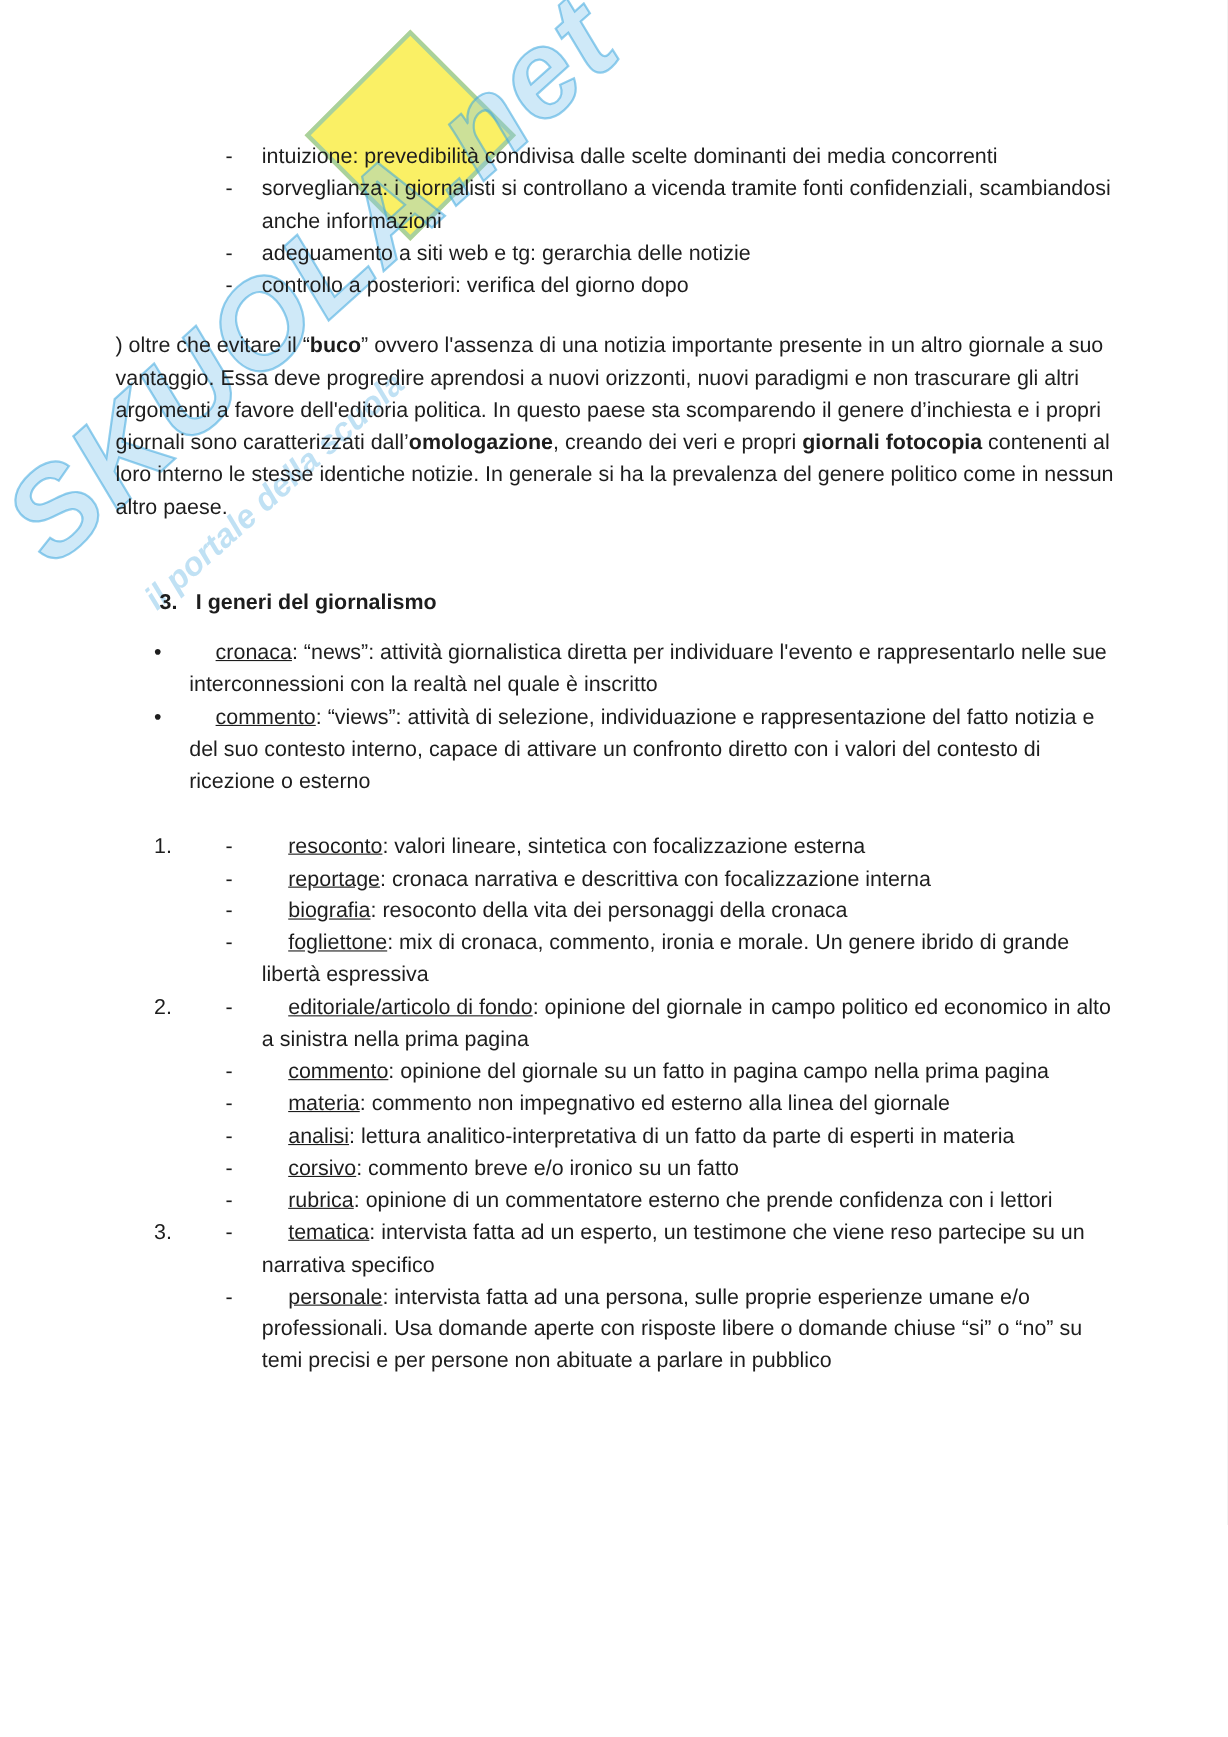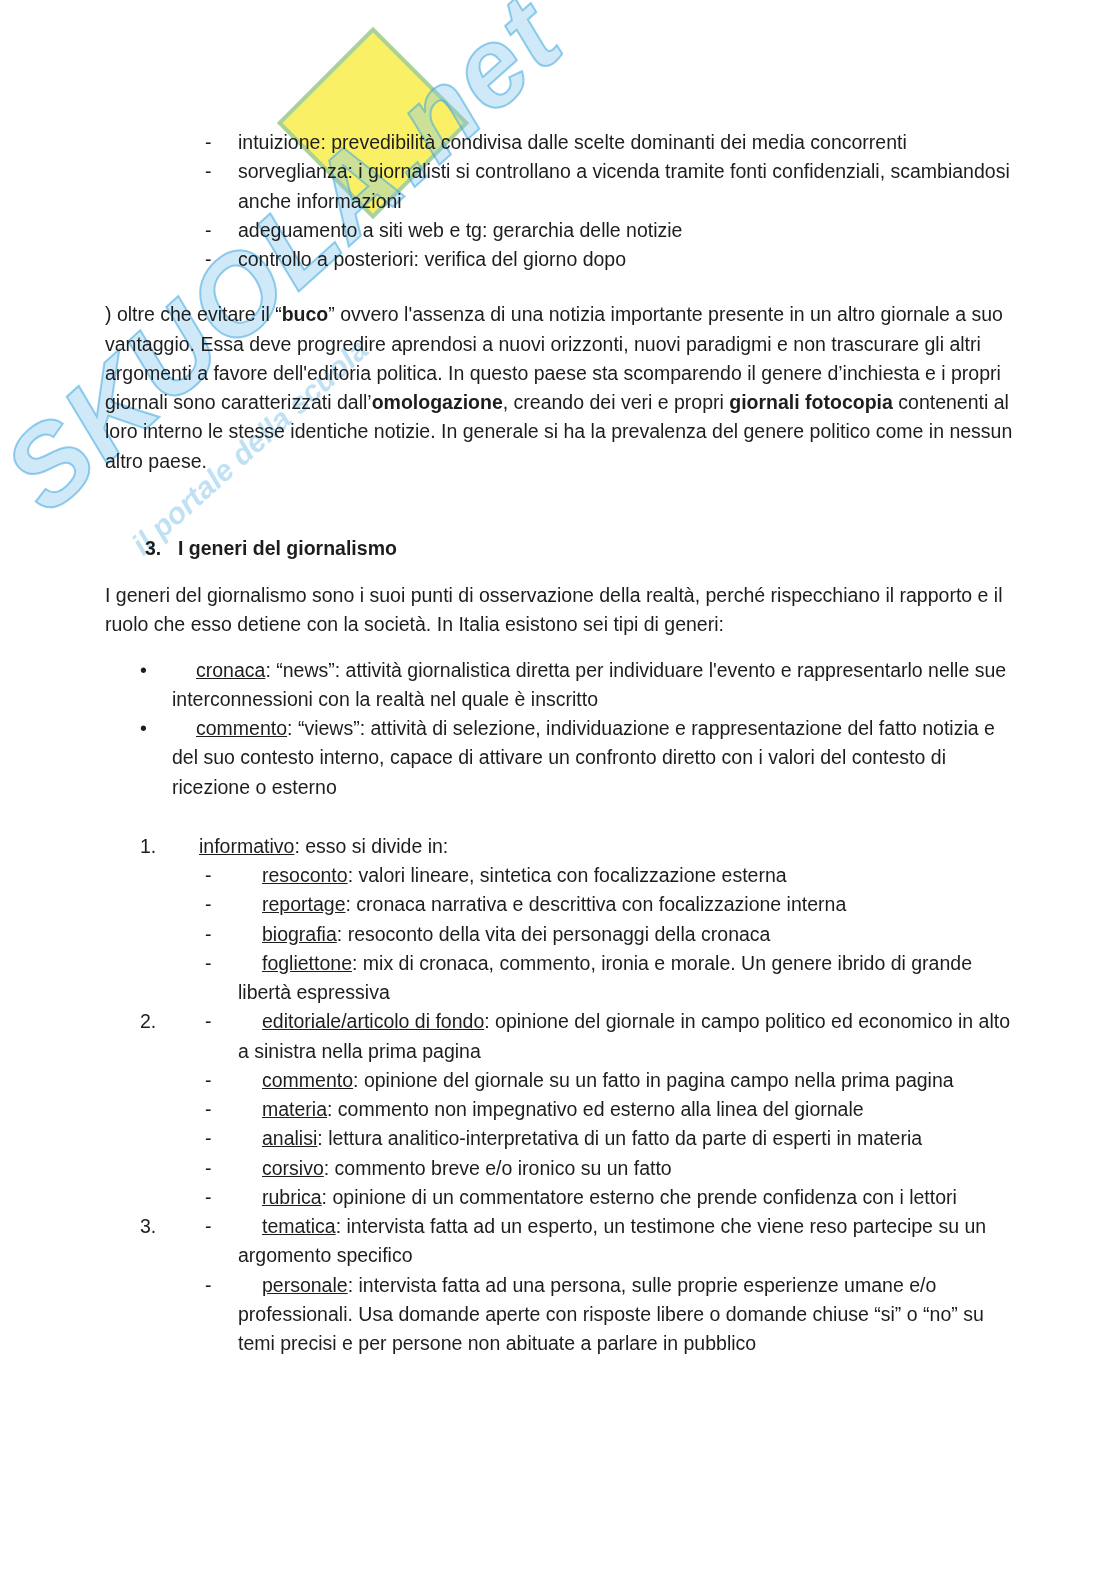--- a/index.html
+++ b/index.html
@@ -103,39 +103,37 @@
       </div>
     </div>
 
     <p class="para"><span>) oltre che evitare il “</span><b>buco</b><span>” ovvero l'assenza di una notizia importante presente in un altro giornale a suo vantaggio. Essa deve progredire aprendosi a nuovi orizzonti, nuovi paradigmi e non trascurare gli altri argomenti a favore dell'editoria politica. In questo paese sta scomparendo il genere d’inchiesta e i propri giornali sono caratterizzati dall’</span><b>omologazione</b><span>, creando dei veri e propri </span><b>giornali fotocopia</b><span> contenenti al loro interno le stesse identiche notizie. In generale si ha la prevalenza del genere politico come in nessun altro paese.</span></p>
 
     <div class="heading">
       <span class="marker">3.</span>
       <span>I generi del giornalismo</span>
     </div>
 
-    <p class="para genres-intro">I generi del giornalismo sono i suoi punti di osservazione della realtà, perché rispecchiano il rapporto e il ruolo che esso detiene con la società. In Italia esistono sei tipi di generi:</p>
 
     <div class="bullet-list">
       <div class="row">
         <span class="marker">•</span>
         <span class="txt"><span class="term">cronaca</span><span>: “news”: attività giornalistica diretta per individuare l'evento e rappresentarlo nelle sue interconnessioni con la realtà nel quale è inscritto</span></span>
       </div>
       <div class="row">
         <span class="marker">•</span>
         <span class="txt"><span class="term">commento</span><span>: “views”: attività di selezione, individuazione e rappresentazione del fatto notizia e del suo contesto interno, capace di attivare un confronto diretto con i valori del contesto di ricezione o esterno</span></span>
       </div>
     </div>
 
     <div class="num-list">
 
       <div class="row">
         <span class="marker">1.</span>
         <div class="txt">
-          <div><span class="term">informativo</span><span>: esso si divide in:</span></div>
           <div class="sub-list">
             <div class="row">
               <span class="marker">-</span>
               <span class="txt"><span class="term">resoconto</span><span>: valori lineare, sintetica con focalizzazione esterna</span></span>
             </div>
             <div class="row">
               <span class="marker">-</span>
               <span class="txt"><span class="term">reportage</span><span>: cronaca narrativa e descrittiva con focalizzazione interna</span></span>
             </div>
             <div class="row">
@@ -181,21 +179,21 @@
           </div>
         </div>
       </div>
 
       <div class="row">
         <span class="marker">3.</span>
         <div class="txt">
           <div class="sub-list">
             <div class="row">
               <span class="marker">-</span>
-              <span class="txt"><span class="term">tematica</span><span>: intervista fatta ad un esperto, un testimone che viene reso partecipe su un argomento specifico</span></span>
+              <span class="txt"><span class="term">tematica</span><span>: intervista fatta ad un esperto, un testimone che viene reso partecipe su un narrativa specifico</span></span>
             </div>
             <div class="row">
               <span class="marker">-</span>
               <span class="txt"><span class="term">personale</span><span>: intervista fatta ad una persona, sulle proprie esperienze umane e/o professionali. Usa domande aperte con risposte libere o domande chiuse “si” o “no” su temi precisi e per persone non abituate a parlare in pubblico</span></span>
             </div>
           </div>
         </div>
       </div>
 
     </div>

